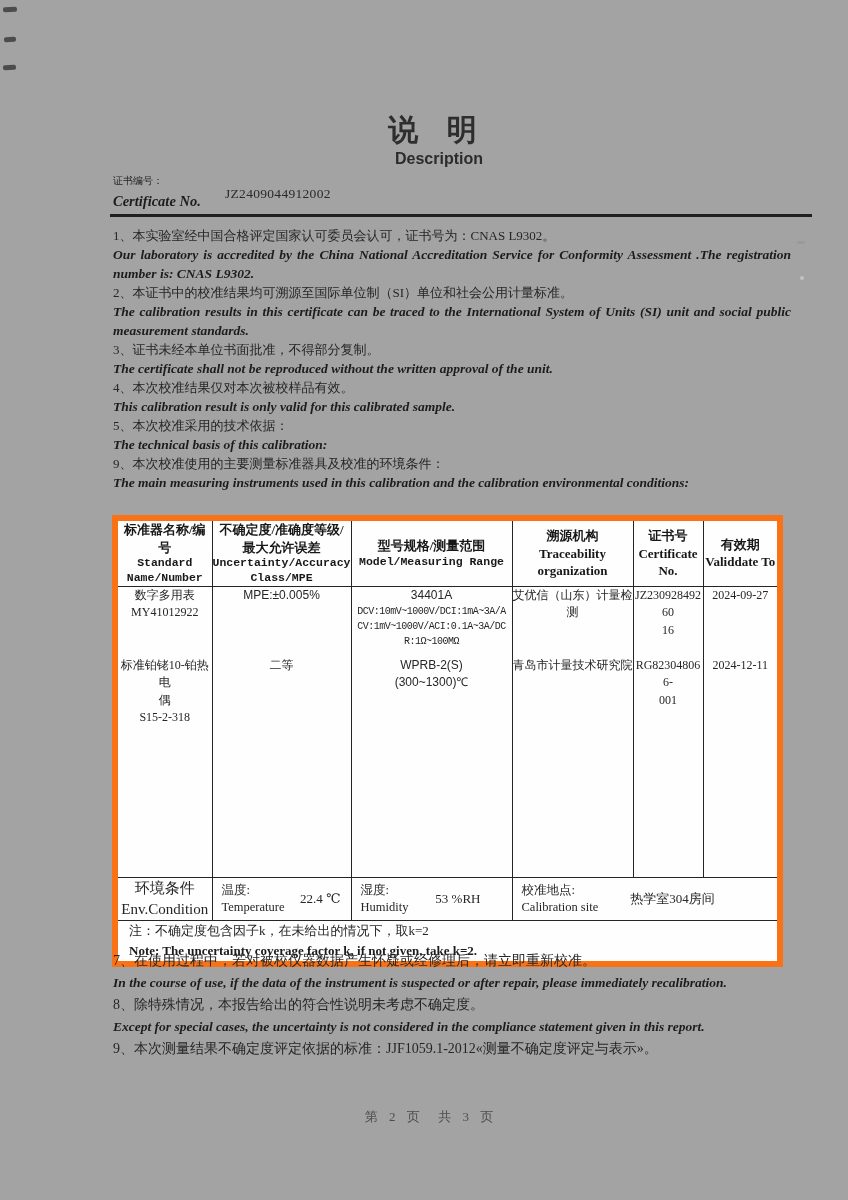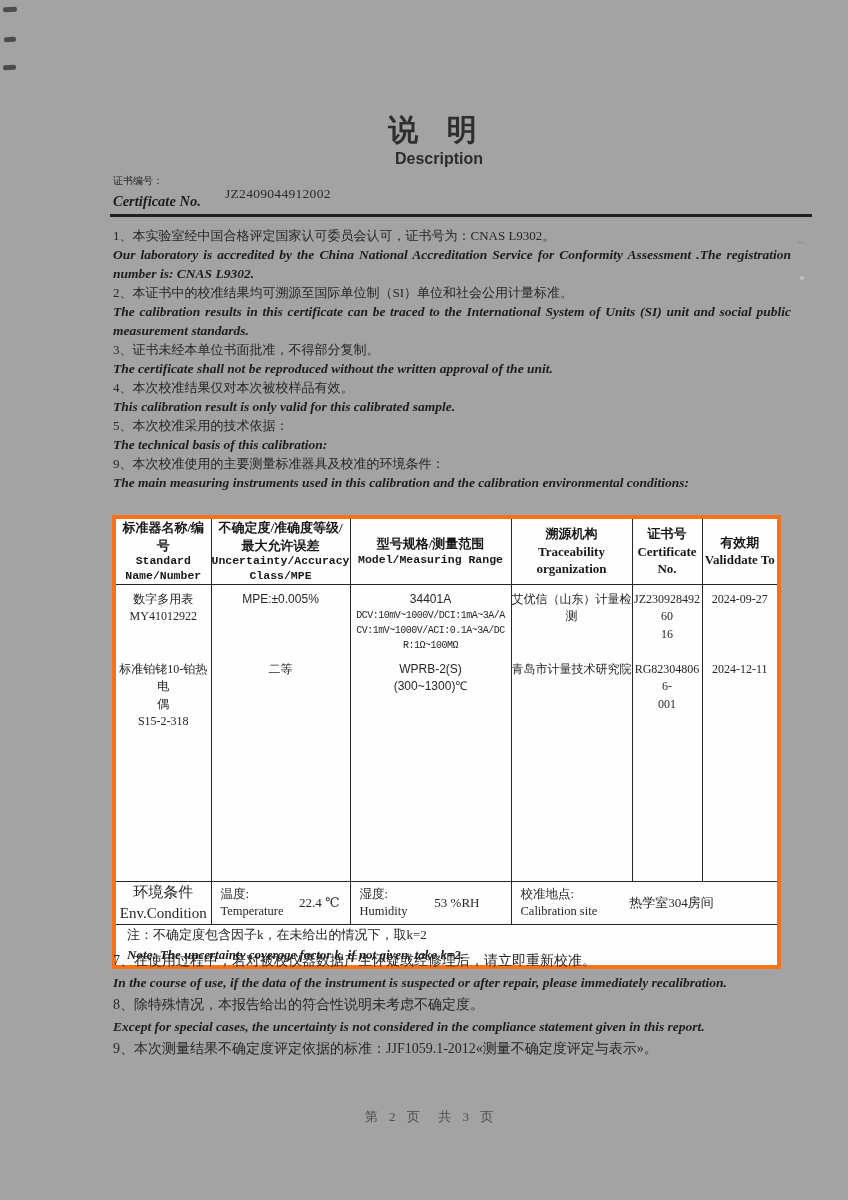--- a/index.html
+++ b/index.html
@@ -46,28 +46,28 @@
     font-size:14px; line-height:19px; font-weight:bold; color:#1c1c1c;
     font-family:"DejaVu Sans","Liberation Sans",sans-serif; letter-spacing:0.2px;
   }
 
   table.std-table {
     position:absolute; left:112px; top:515px; width:665px; height:433px;
     border-collapse:collapse; table-layout:fixed;
     background:#fefefe;
   }
   table.std-table td, table.std-table th { border:1.5px solid #252525; padding:0; overflow:hidden; }
-  table.std-table { border:4px solid #f97316; }
+  table.std-table { border:6px solid #f97316; }
   tr.thead th { height:56px; vertical-align:middle; text-align:center; font-weight:bold; }
   .h-cn { font-size:13px; line-height:1.35; color:#181818; white-space:pre-line; }
   .h-en { white-space:pre-line; color:#181818; }
   .h-en.mono { font-family:"Liberation Mono","DejaVu Sans Mono",monospace; font-size:11.5px; line-height:1.3; font-weight:bold; }
   .h-en.serif { font-family:"Liberation Serif","DejaVu Serif",serif; font-size:13px; line-height:1.35; font-weight:bold; }
 
-  tr.tbody-row td { height:290px; vertical-align:top; text-align:center; padding-top:6px; }
+  tr.tbody-row td { height:290px; vertical-align:top; text-align:center; }
   .pre { white-space:pre-line; }
   .e1 { height:70px; }
   .cell-serif { font-size:12px; line-height:1.45; color:#262626; }
   .cell-mono { font-family:Liberation Sans, sans-serif; font-size:12px; line-height:1.45; color:#262626;text-align:center; }
   .model-range {
     font-family:"Liberation Mono","DejaVu Sans Mono",monospace;
     font-size:10px; letter-spacing:-0.5px; line-height:1.5; color:#262626; white-space:pre-line;
   }
   .breakall { word-break:break-all; }
 
@@ -75,21 +75,21 @@
   .env-first { text-align:center; font-size:15px; line-height:1.4; color:#262626; }
   .env-flex { display:flex; align-items:center; padding:0 5px 0 9px; }
   .env-label { font-size:12.5px; line-height:1.35; color:#262626; white-space:pre-line; }
   .env-value { font-size:13px; color:#262626; white-space:pre; }
   .env-value.temp { margin-left:auto; margin-right:5px; }
   .env-value.hum { margin-left:auto; margin-right:26px; }
   .env-value.site { margin-left:32px; }
 
   tr.note-row td { height:40px; vertical-align:middle; padding-left:11px; }
   .tnote-cn { font-size:13px; line-height:1.5; color:#262626; }
-  .tnote-en { font-size:13px; line-height:1.5; font-weight:bold; font-style:italic; color:#1c1c1c; }
+  .tnote-en { font-size:13px; line-height:1.5; font-weight:bold; color:#1c1c1c; }
 
   .notes-bottom { position:absolute; left:113px; top:950px; width:678px; }
   .notes-bottom .note-cn { font-size:14px; line-height:22px; }
   .notes-bottom .note-en { font-size:13.5px; line-height:22px; text-align:left; }
 
   .footer {
     position:absolute; left:0; top:1108px; width:862px; text-align:center;
     font-size:13px; color:#4e4e4e; letter-spacing:4px; white-space:pre;
   }
 </style>

